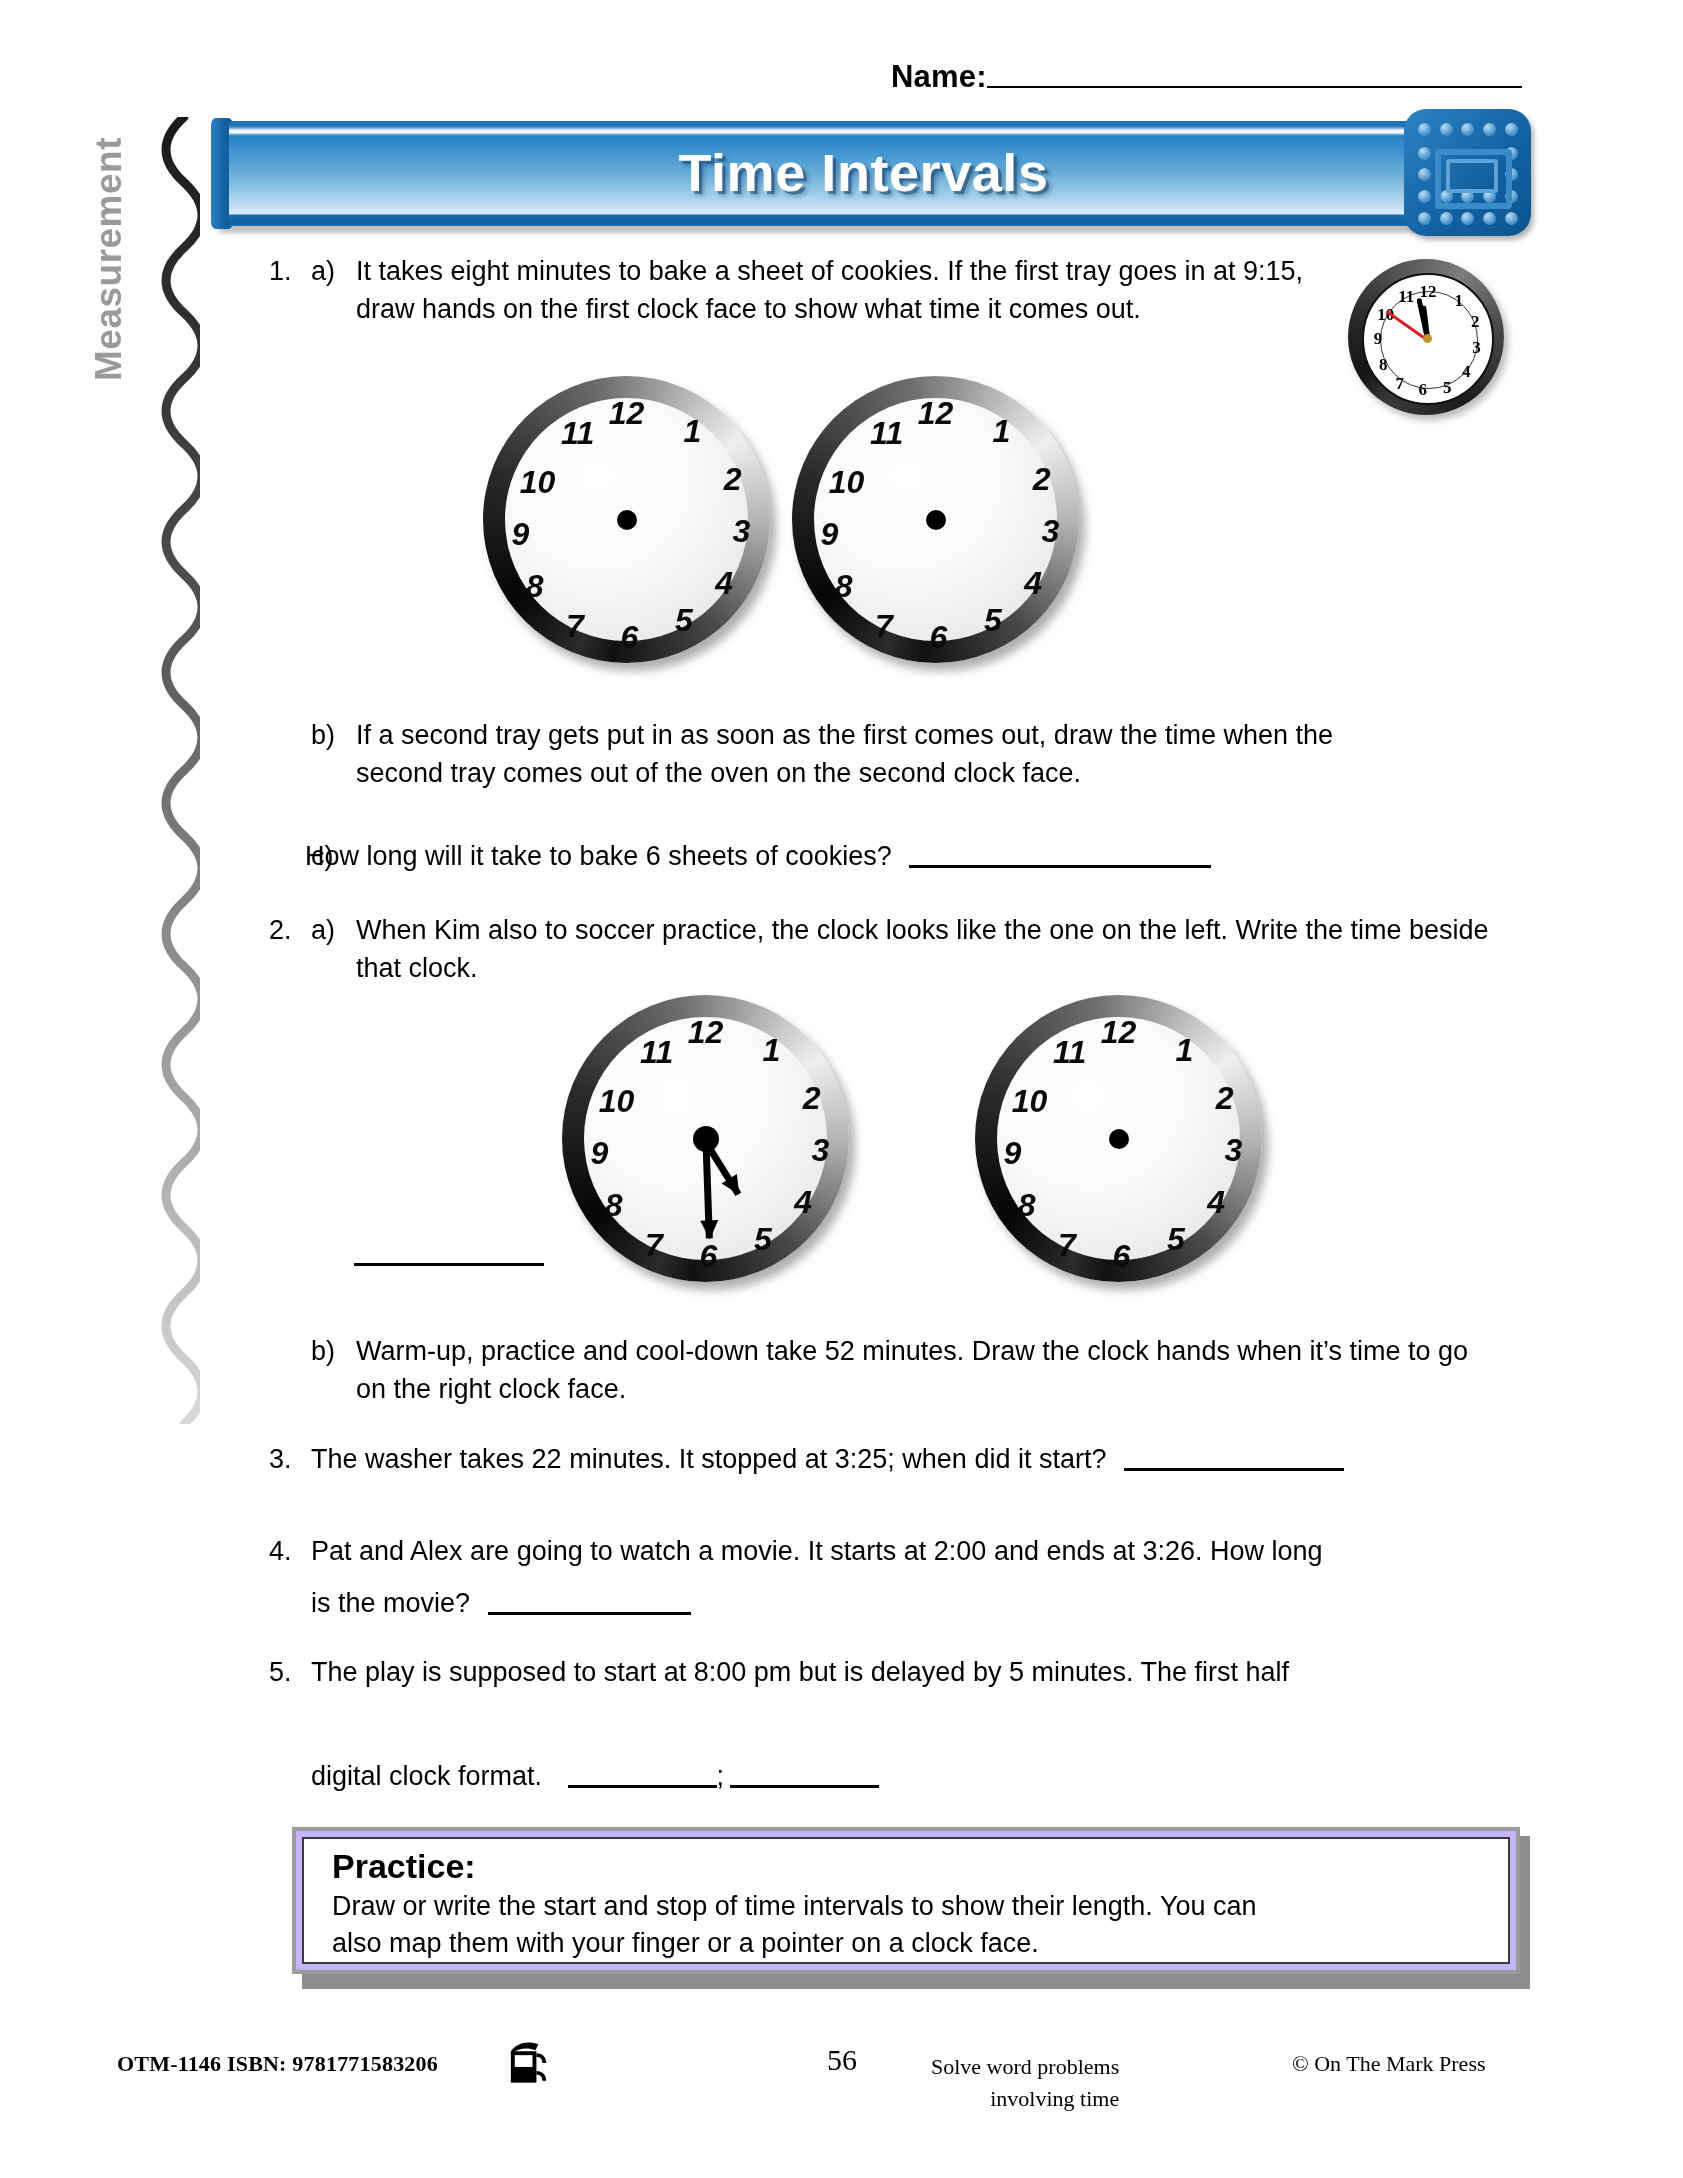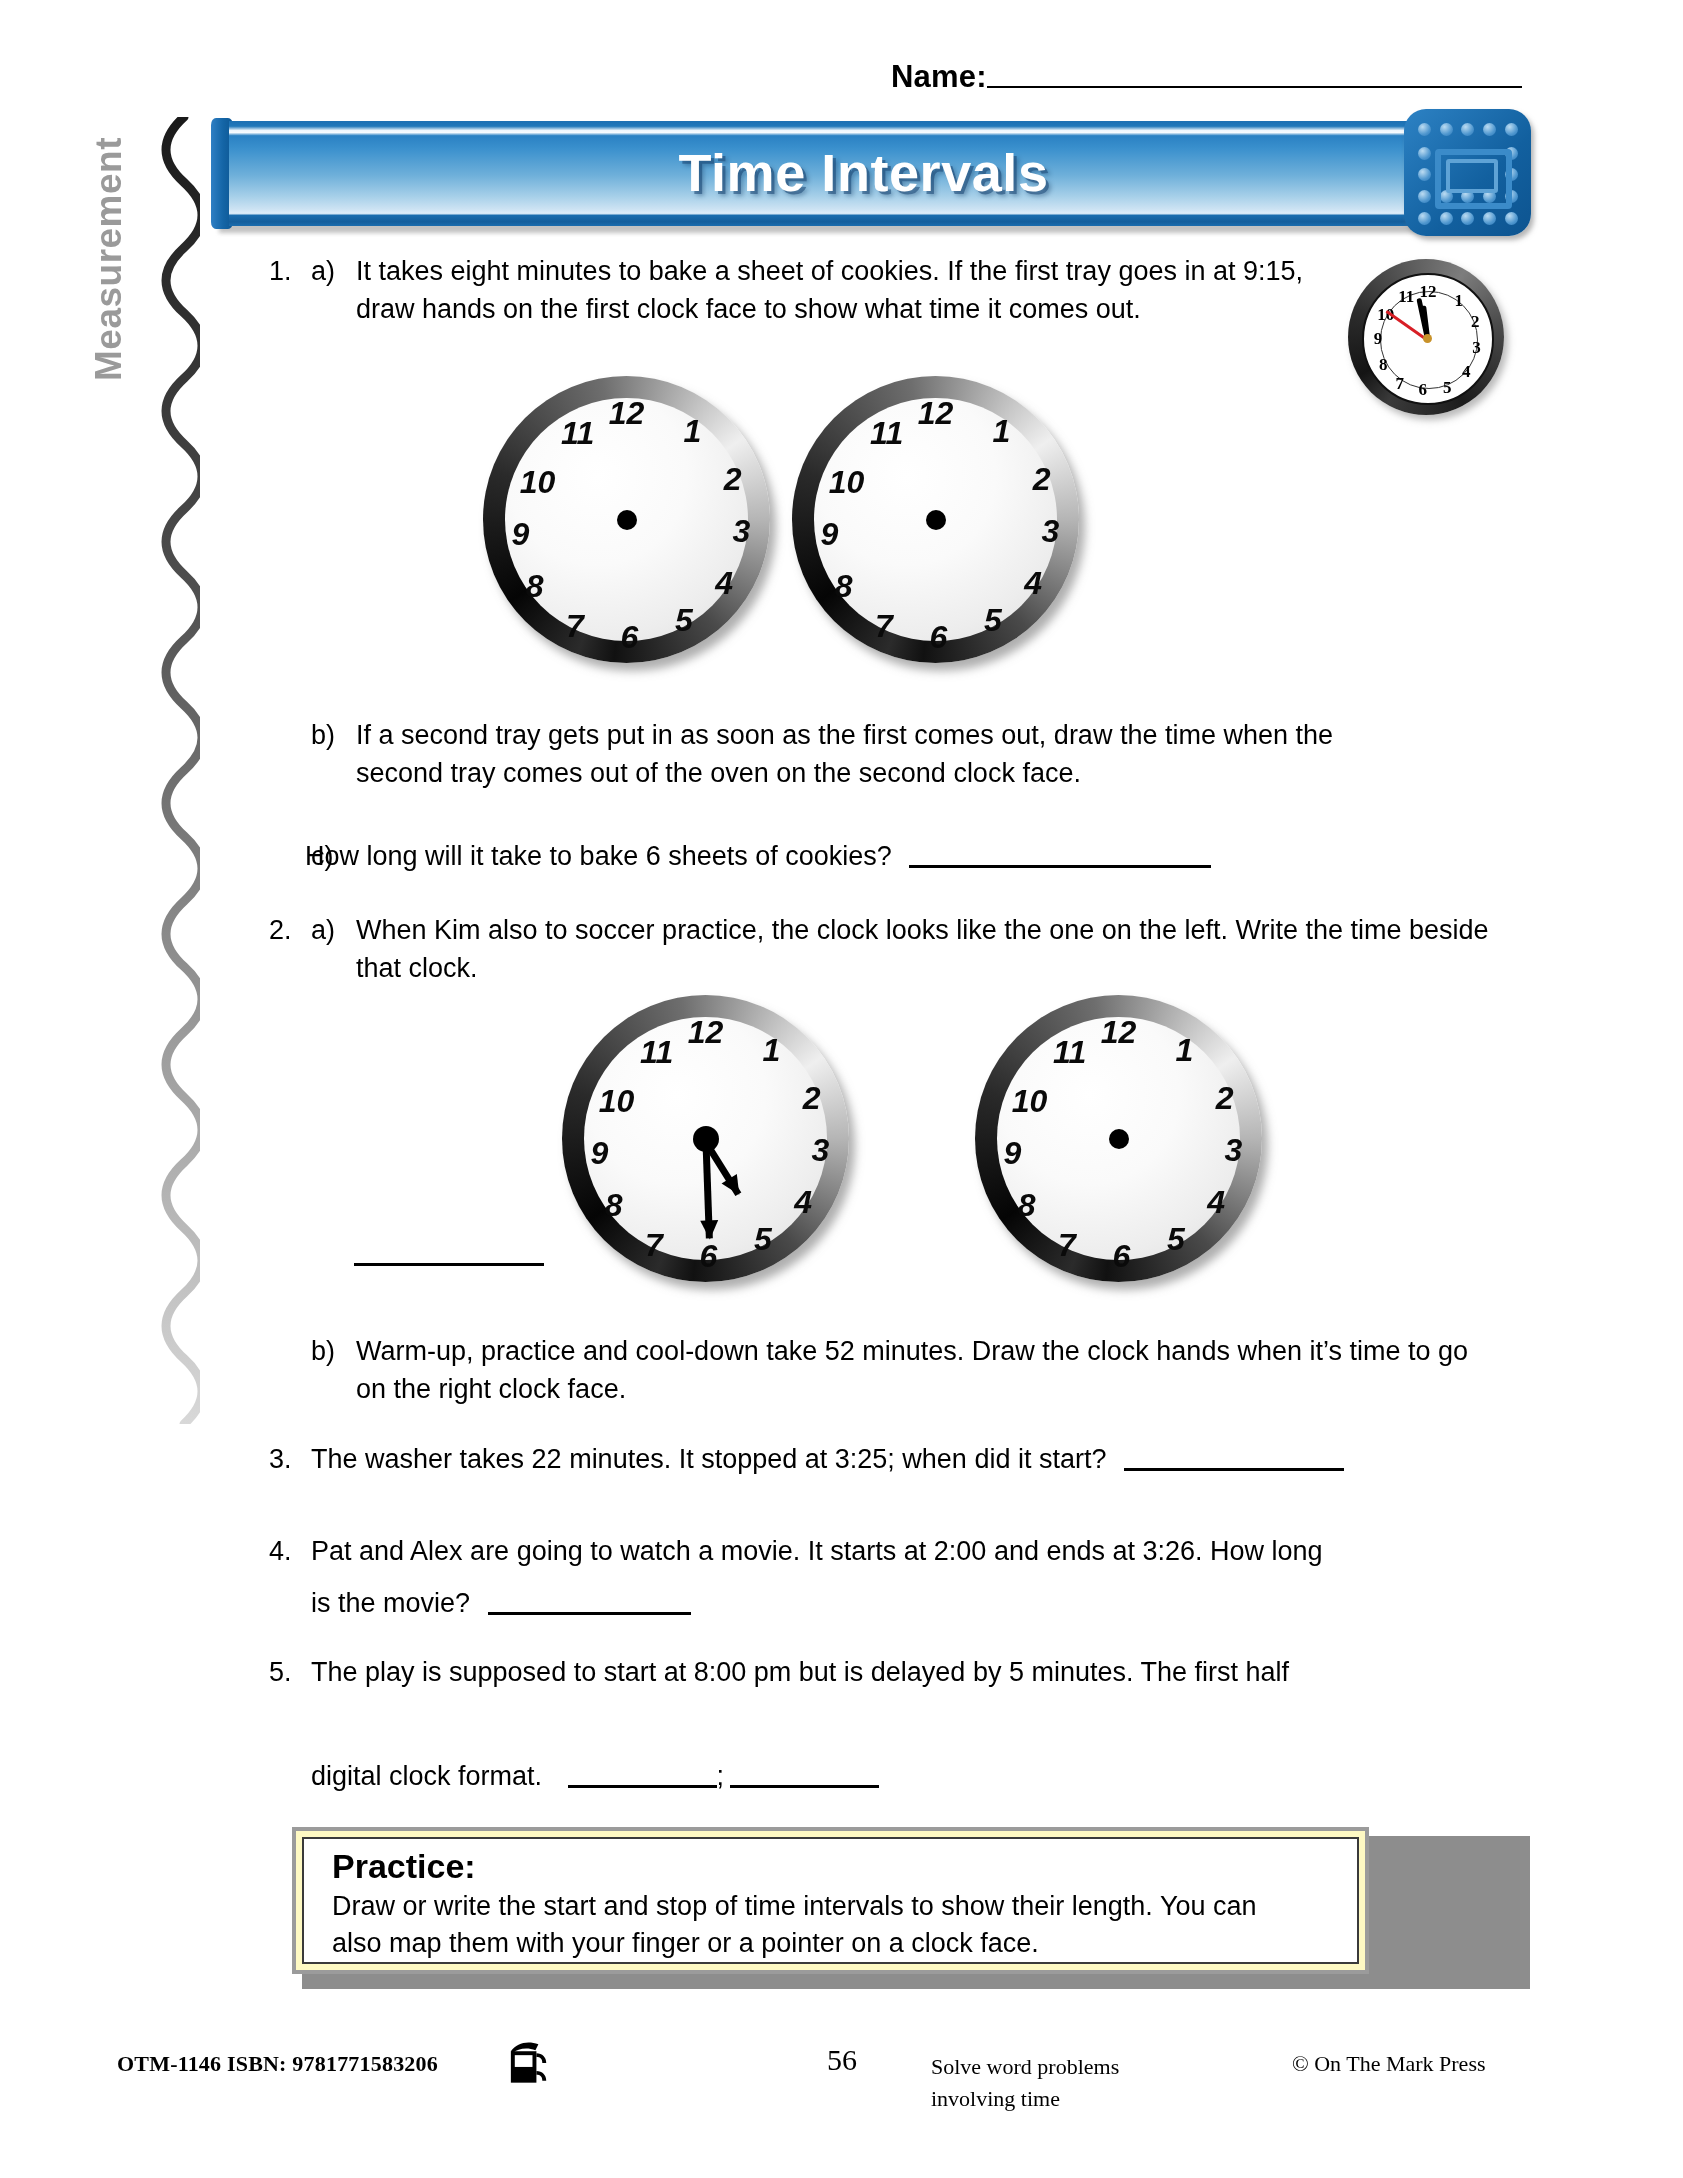--- a/index.html
+++ b/index.html
@@ -184,22 +184,22 @@
     position:absolute;left:50%;top:50%;width:9px;height:9px;margin:-4.5px 0 0 -4.5px;
     background:#c8922a;border-radius:50%;
   }
 
   
   .practice-shadow{
     position:absolute;left:302px;top:1836px;width:1228px;height:153px;
     background:#8d8d8d;
   }
   .practice{
-    position:absolute;left:292px;top:1827px;width:1077px;height:147px;
-    background:#fef9c3;border:4px solid #9b9b9b;
+    position:absolute;left:292px;top:1827px;width:1228px;height:147px;
+    background:#c4b5fd;border:4px solid #9b9b9b;
     box-sizing:border-box;
   }
   .practice-in{
     position:absolute;left:6px;top:6px;right:6px;bottom:6px;
     border:2px solid #3a3a3a;background:#fff;
   }
   .practice-title{
     position:absolute;left:36px;top:16px;font-size:34px;font-weight:bold;
   }
   .practice-text{
@@ -207,21 +207,21 @@
   }
 
   
   .footer{position:absolute;left:0;top:2039px;width:1683px;height:119px;}
   .f-left{position:absolute;left:117px;top:12px;font-size:22px;
     font-family:"Liberation Serif",serif;font-weight:bold;letter-spacing:0.2px;}
   .f-book{position:absolute;left:503px;top:2px;width:57px;height:46px;}
   .f-page{position:absolute;left:827px;top:4px;font-size:30px;
     font-family:"Liberation Serif",serif;}
   .f-desc{position:absolute;left:931px;top:12px;font-size:22px;line-height:32px;
-    font-family:"Liberation Serif",serif;}
+    font-family:"Liberation Serif",serif;text-align:right;}
   .f-right{position:absolute;left:1292px;top:12px;font-size:22px;
     font-family:"Liberation Serif",serif;}
 </style>
 </head>
 <body>
 
 <div class="name-row">
   <span class="name-label">Name:</span>
   <span class="name-rule"></span>
 </div>

